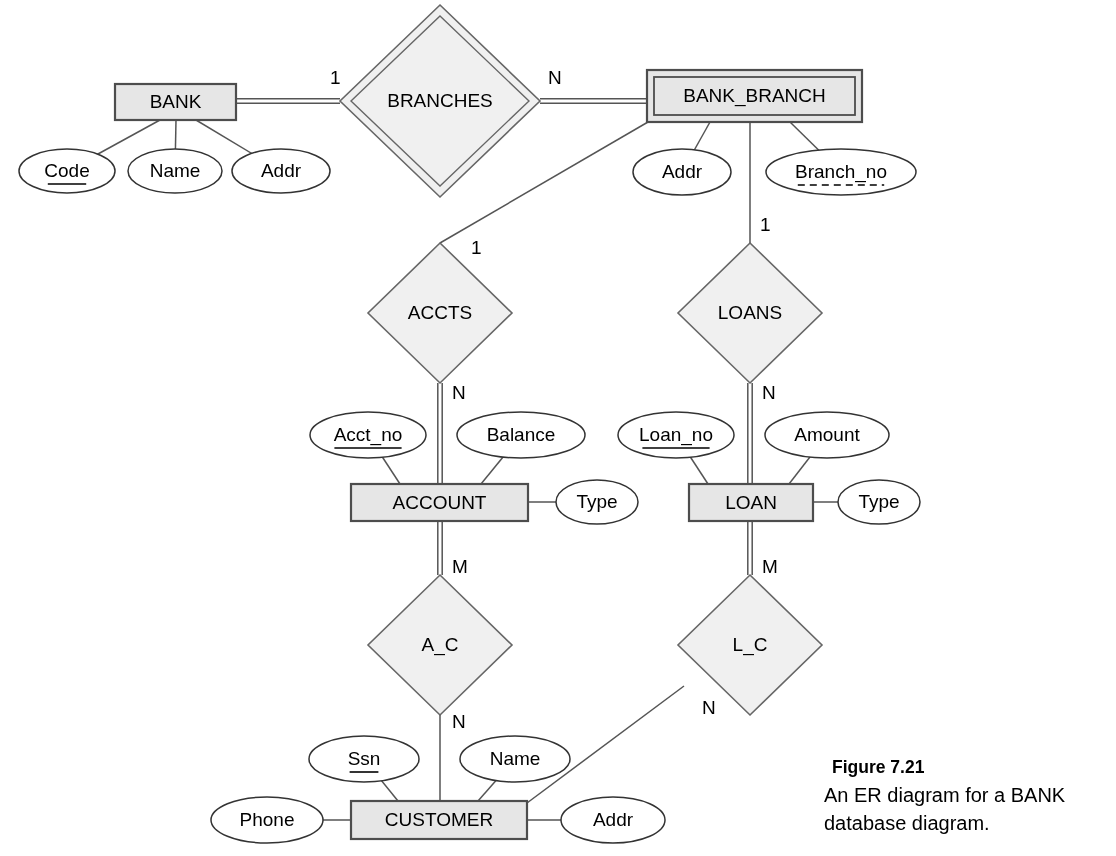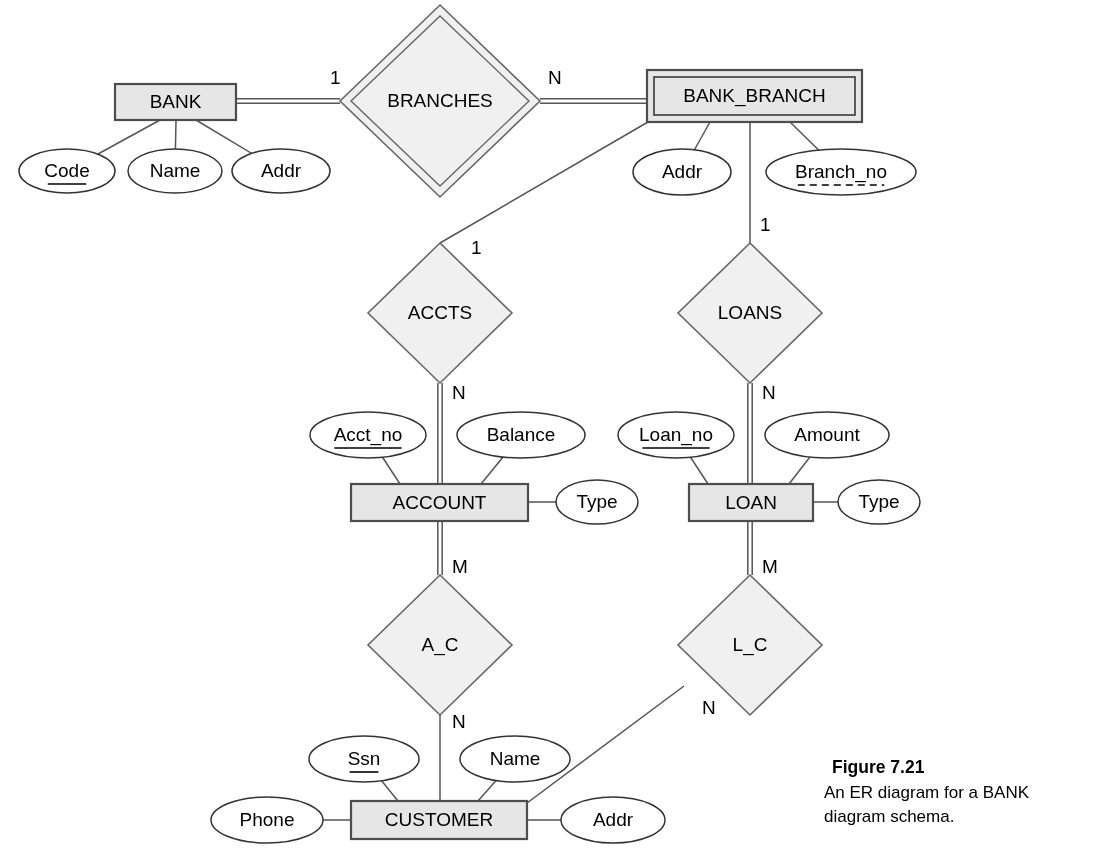--- a/index.html
+++ b/index.html
@@ -107,21 +107,21 @@
     top: 756px;
     width: 280px;
   }
   .caption-title {
     font-size: 17.5px;
     font-weight: bold;
     line-height: 1.35;
     margin: 0 0 1px 8px;
   }
   .caption-text {
-    font-size: 17px;
+    font-size: 20px;
     line-height: 1.42;
     margin: 0;
   }
 </style>
 </head>
 <body>
 
 <div id="canvas">
 
   <svg id="er" viewBox="0 0 1116 856">
@@ -301,16 +301,16 @@
         <text x="452" y="568" class="card-label">M</text>
         <text x="762" y="568" class="card-label">M</text>
         <text x="452" y="723" class="card-label">N</text>
         <text x="702" y="709" class="card-label">N</text>
       </g>
   </svg>
 
   <div id="caption-box" class="caption">
     <p class="caption-title">Figure 7.21</p>
     <p class="caption-text">An ER diagram for a BANK</p>
-    <p class="caption-text">diagram schema.</p>
+    <p class="caption-text">database diagram.</p>
   </div>
 
 </div>
 
 </body></html>

